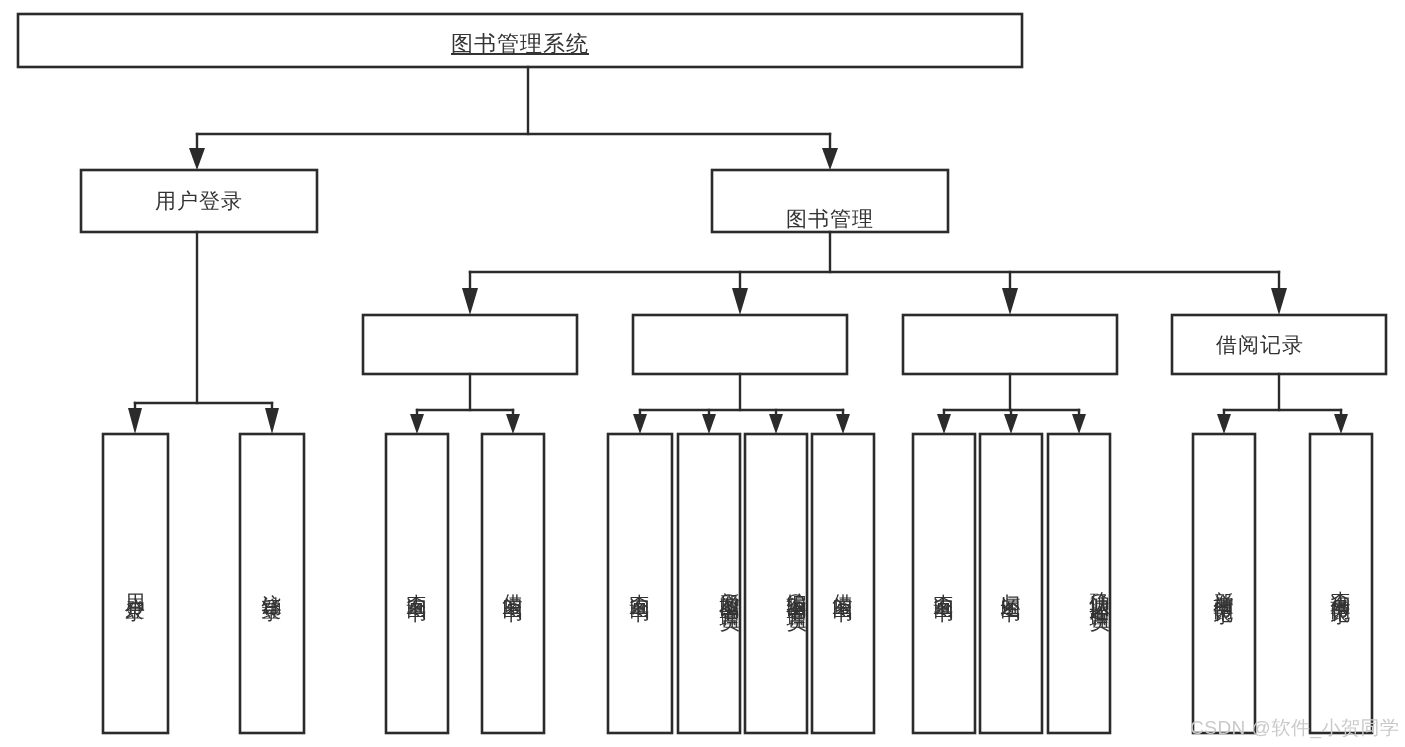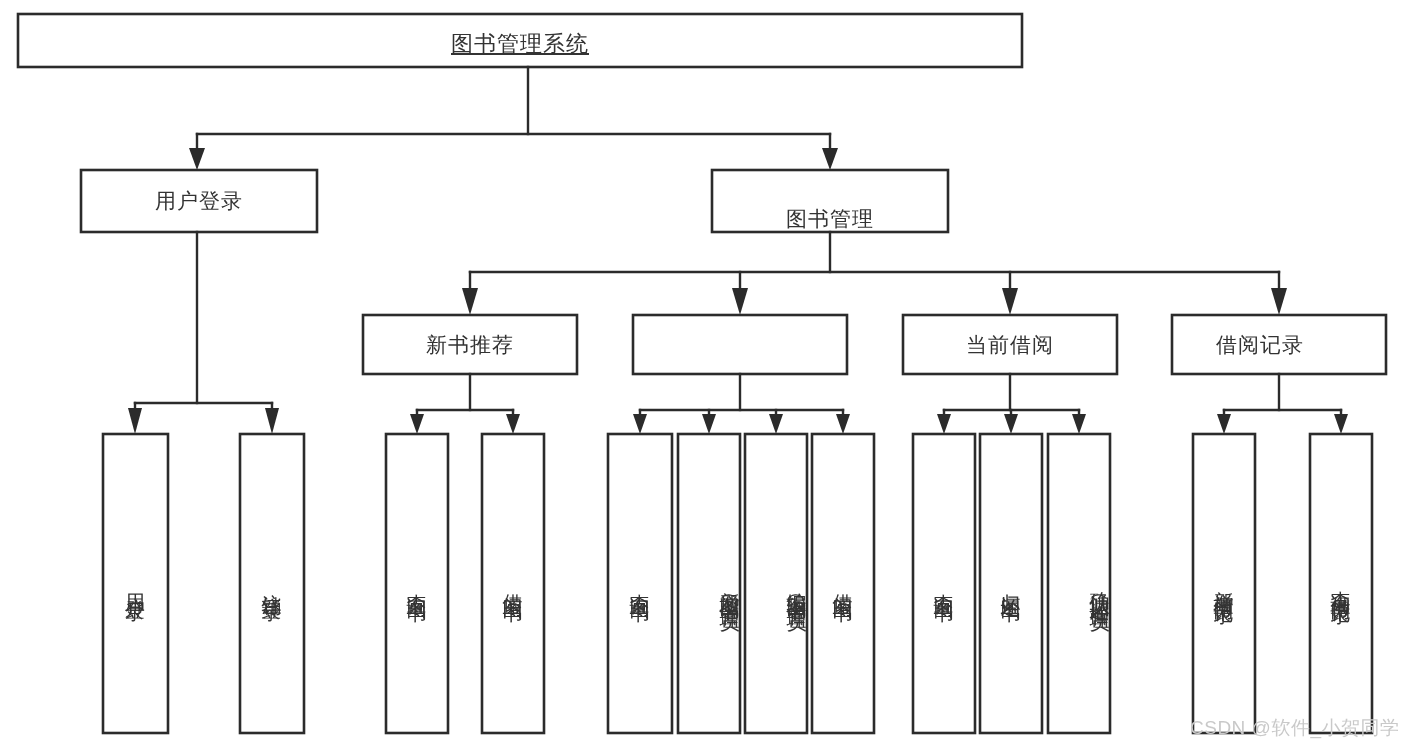--- a/index.html
+++ b/index.html
@@ -168,22 +168,20 @@
     <path class="conn-line" d="M 1341 410 L 1341 416"></path>
     <polygon class="arrow-head" points="1217,414 1231,414 1224,434"></polygon>
     <polygon class="arrow-head" points="1334,414 1348,414 1341,434"></polygon>
   </svg>
 
   <div class="node-label-h root-label" style="left:18px; top:14px; width:1004px; height:60px;text-decoration:underline;">图书管理系统</div>
 
   <div class="node-label-h" style="left:81px; top:170px; width:236px; height:62px;">用户登录</div>
   <div class="node-label-h" style="left:712px; top:170px; width:236px; height:62px;margin-top:18px;">图书管理</div>
 
-  <div class="node-label-h" style="left:363px; top:315px; width:214px; height:59px;">新书推荐</div>
-  <div class="node-label-h" style="left:903px; top:315px; width:214px; height:59px;">当前借阅</div>
   <div class="node-label-h" style="left:1172px; top:315px; width:176px; height:59px;">借阅记录</div>
 
   <div class="node-label-v center-v" style="left:103px; top:434px; width:65px; height:299px;">用户登录</div>
   <div class="node-label-v center-v" style="left:240px; top:434px; width:64px; height:299px;">注销登录</div>
 
   <div class="node-label-v center-v" style="left:386px; top:434px; width:62px; height:299px;">查询图书</div>
   <div class="node-label-v center-v" style="left:482px; top:434px; width:62px; height:299px;">借阅图书</div>
 
   <div class="node-label-v center-v" style="left:608px; top:434px; width:64px; height:299px;">查询图书</div>
   <div class="node-label-v top-v" style="left:678px; top:434px; width:62px; height:299px;">新增图书（管理员）</div>

